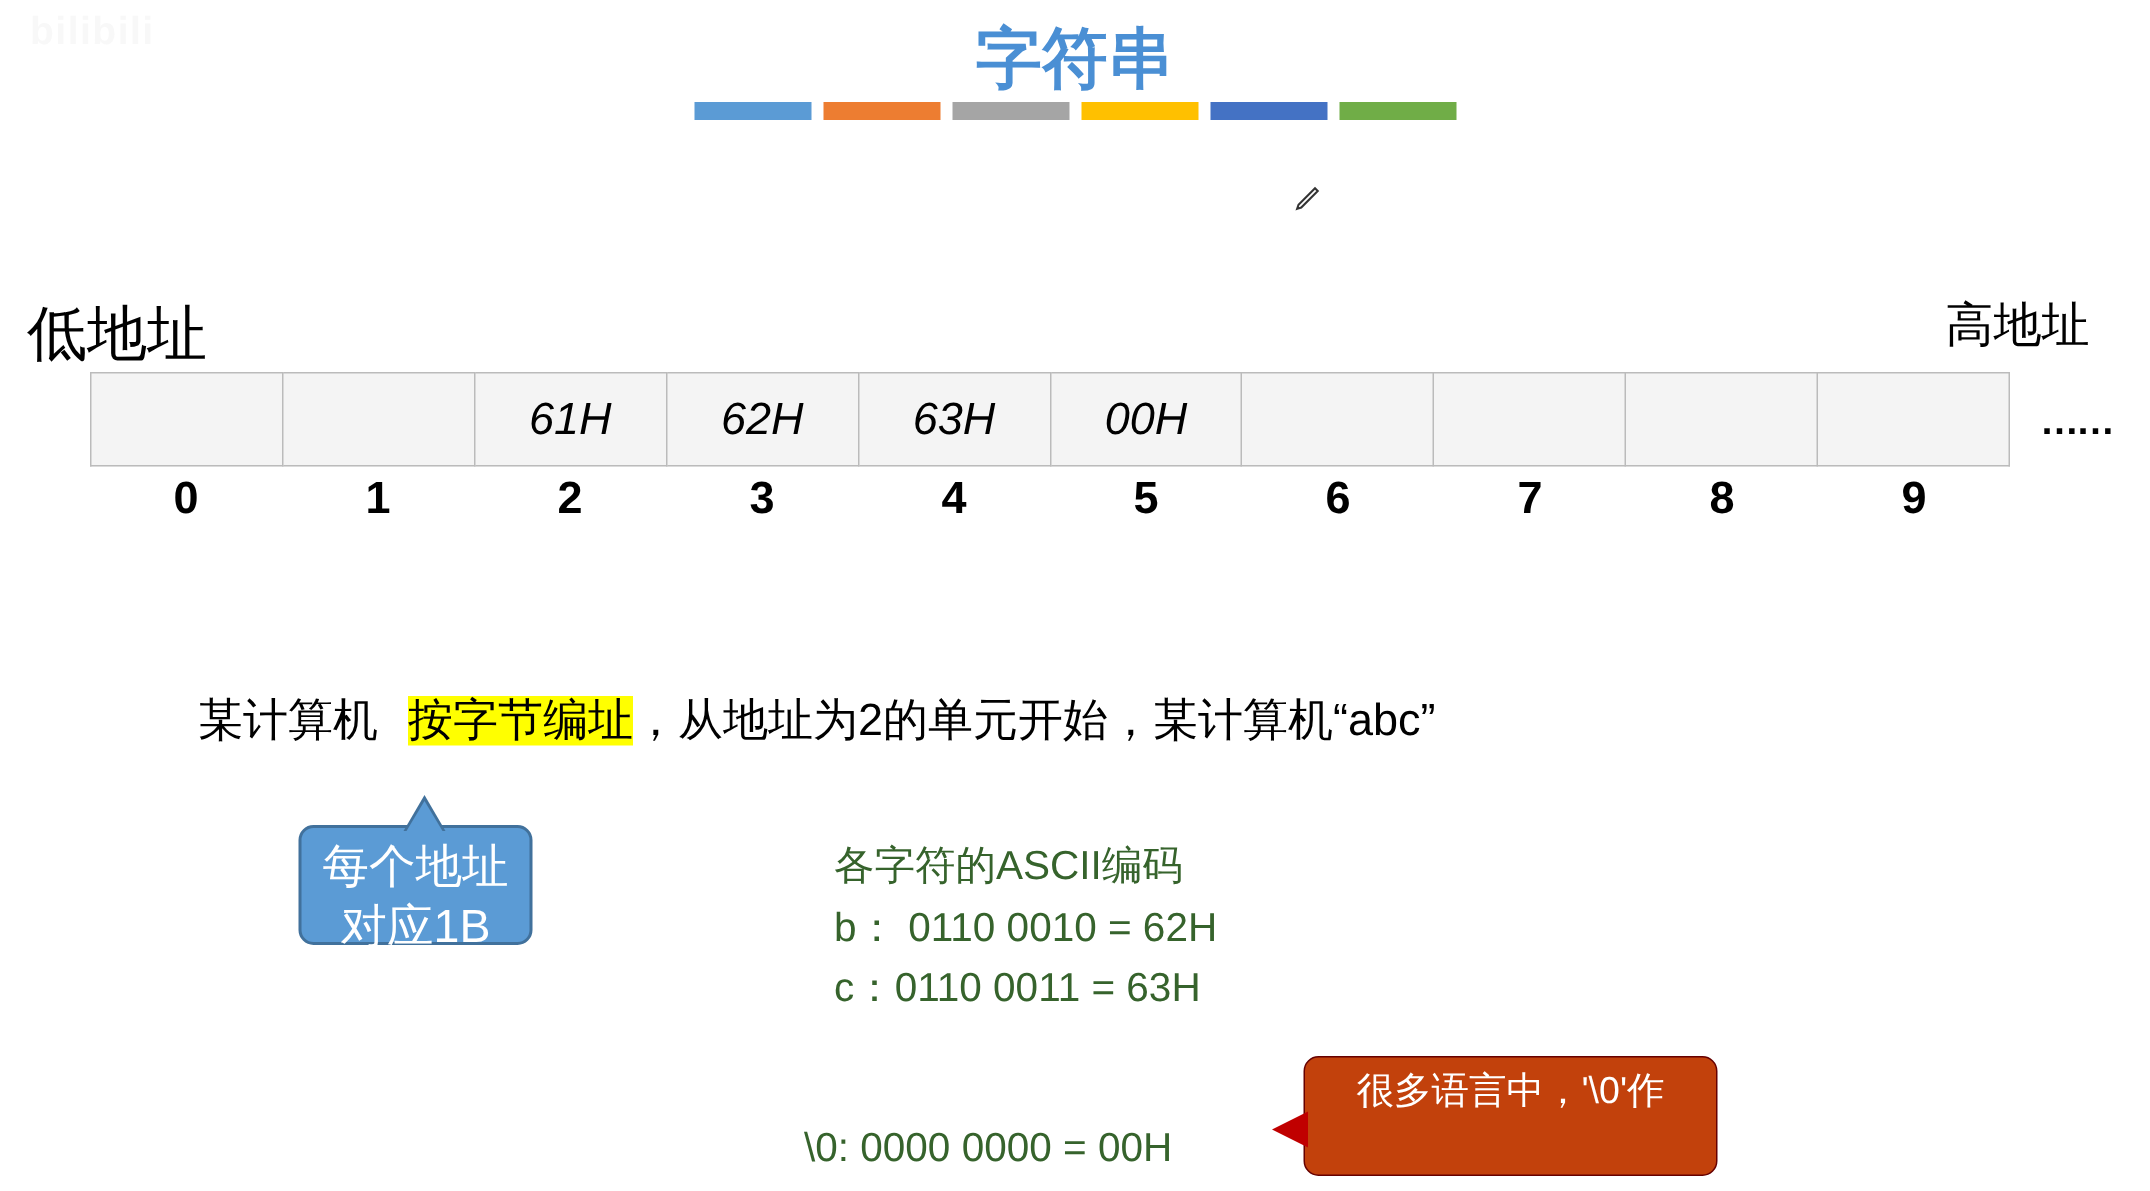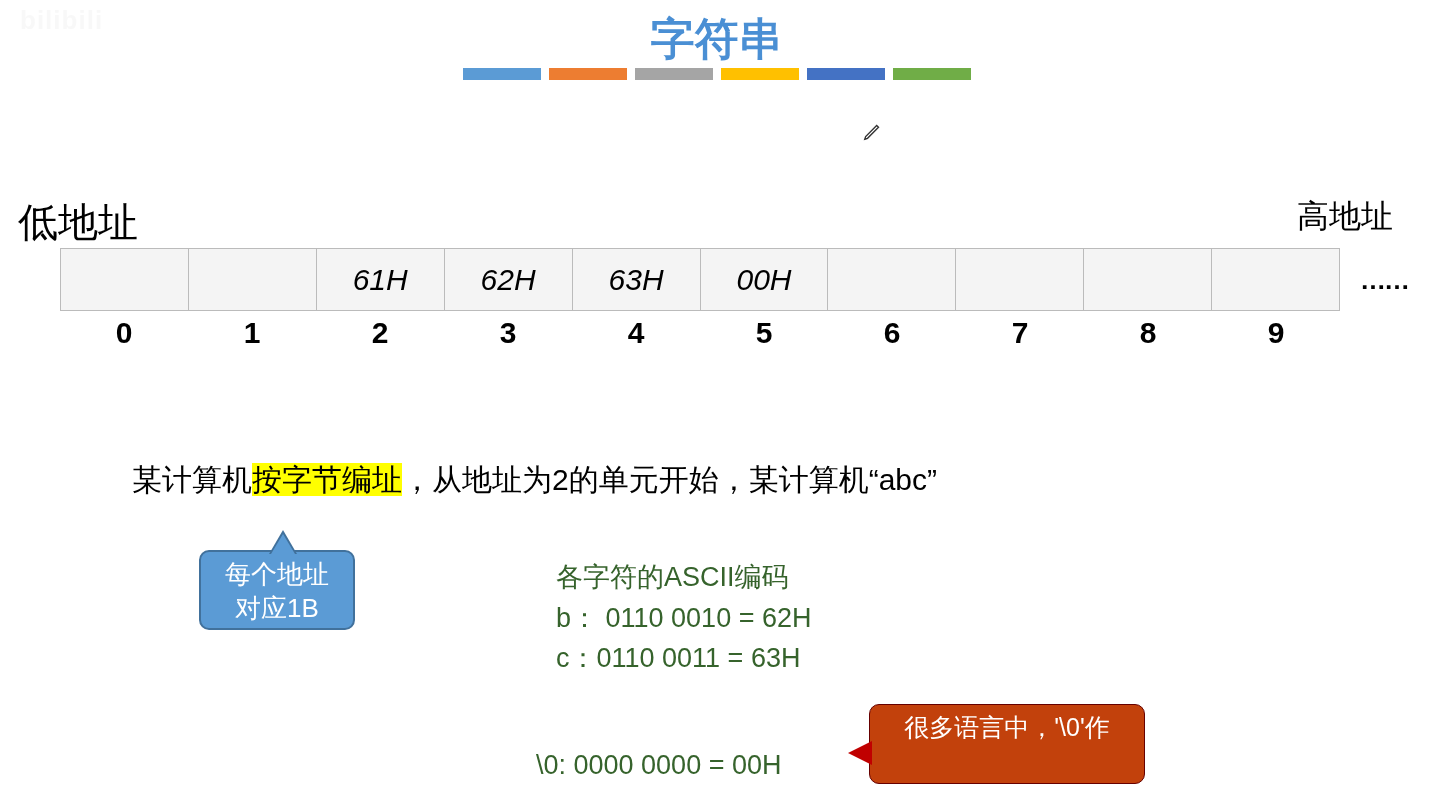--- a/index.html
+++ b/index.html
@@ -111,32 +111,33 @@
     }
     .description {
       position: absolute;
       top: 460px;
       left: 132px;
       font-size: 30px;
       color: #000;
     }
     .highlight {
       background: #ffff00;
+      margin-left: 20px;
     }
     .callout-blue {
       position: absolute;
       top: 550px;
       left: 199px;
       width: 156px;
       height: 80px;
       background: #5b9bd5;
       border: 2px solid #41719c;
       border-radius: 10px;
       color: #fff;
-      font-size: 26px;
+      font-size: 31px;
       text-align: center;
       padding-top: 6px;
       line-height: 1.3;
     }
     .callout-blue::before {
       content: "";
       position: absolute;
       top: -22px;
       left: 68px;
       border-left: 14px solid transparent;

